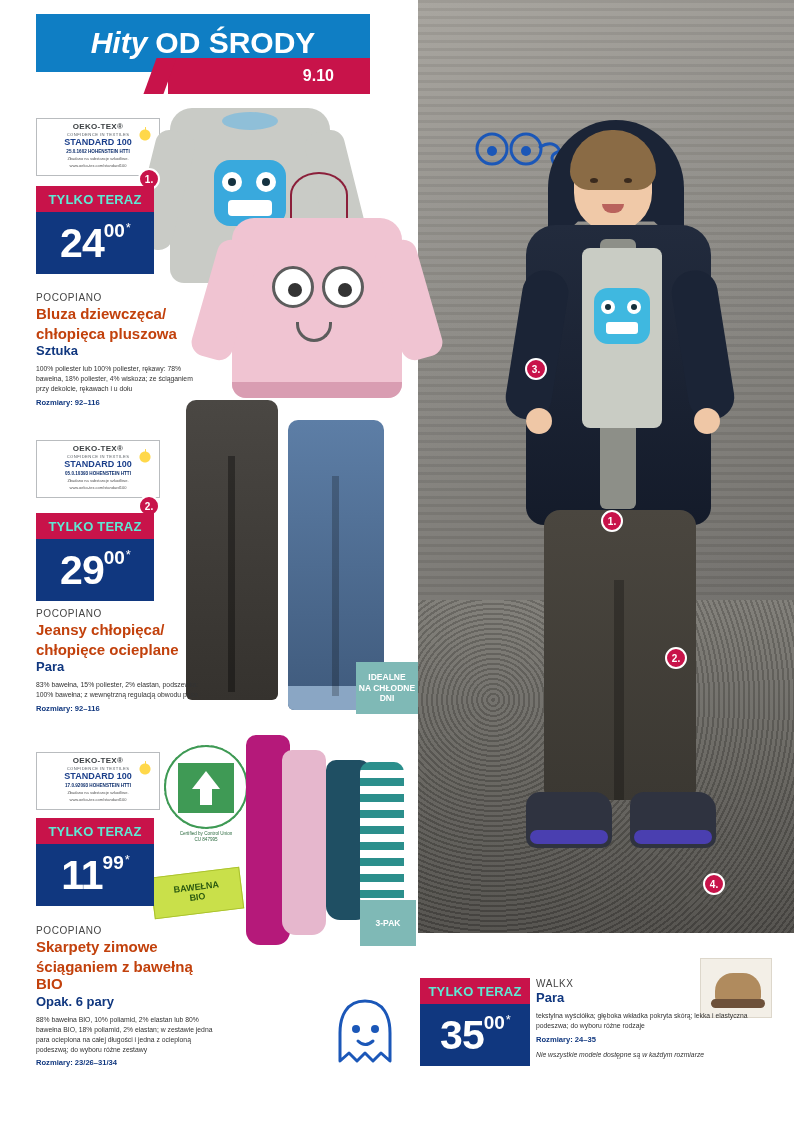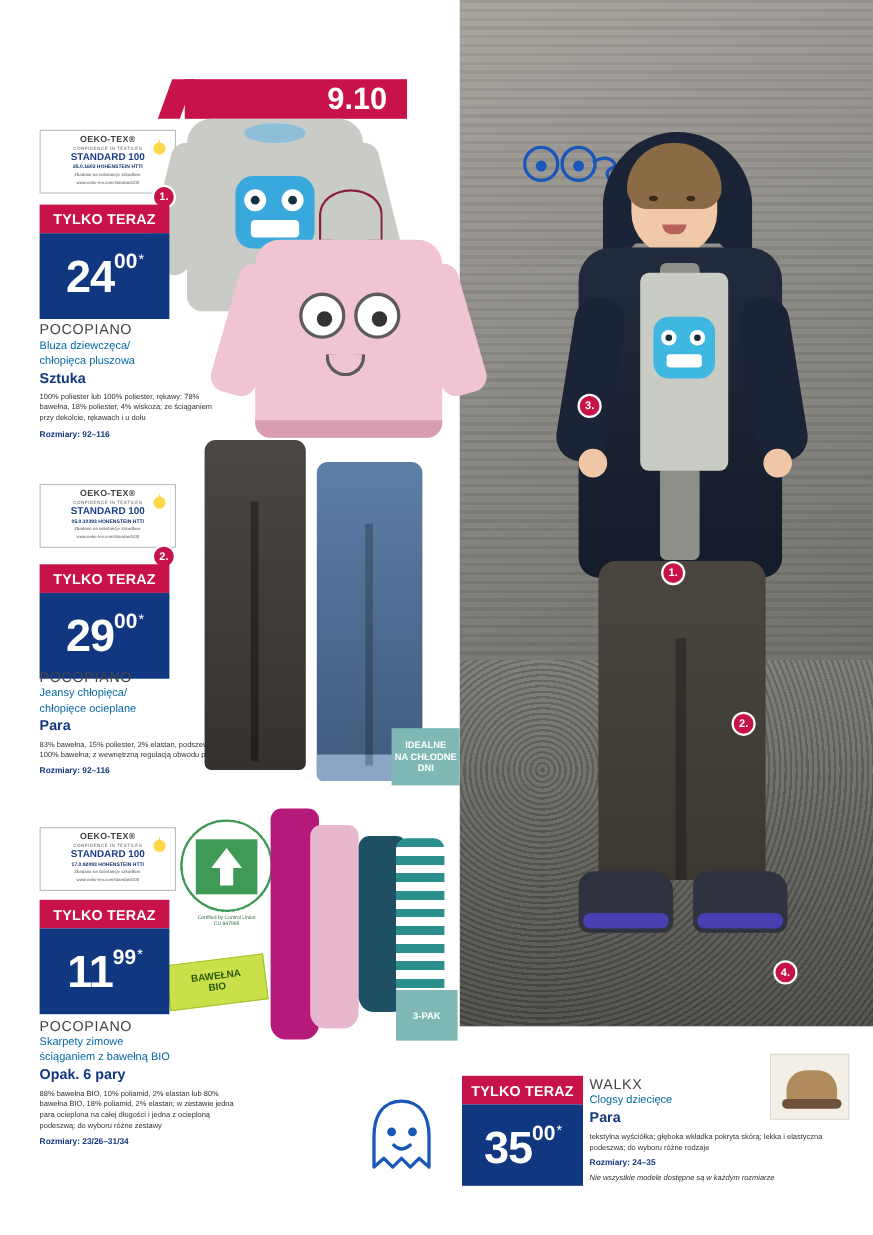--- a/index.html
+++ b/index.html
@@ -109,23 +109,23 @@
   
   .hity-wrap { position:absolute; left:36px; top:14px; width:334px; height:88px; }
   .hity-blue {
     position:absolute; left:0; top:0; width:334px; height:58px;
     background:#0f7ec4;
     display:flex; align-items:center; justify-content:center; gap:8px;
   }
   .hity-blue .it { font-style:italic; font-weight:bold; font-size:30px; color:#fff; }
   .hity-blue .nm { font-weight:bold; font-size:30px; color:#fff; }
   .hity-red {
-    position:absolute; left:132px; top:58px; width:202px; height:36px;
-    background:#c8134a; color:#fff; font-weight:bold; font-size:28px;
-    display:flex; align-items:center; justify-content:flex-end; padding-right:18px;
+    position:absolute; left:132px; top:44px; width:202px; height:36px;
+    background:#c8134a; color:#fff; font-weight:bold; font-size:16px;
+    display:flex; align-items:center; justify-content:flex-end; padding-right:36px;
     border-radius:0 0 0 0;
   }
   .hity-red:before{
     content:""; position:absolute; left:-18px; top:0; width:20px; height:36px;
     background:#c8134a; transform: skewX(-20deg);
   }
 
   
   .oeko {
     position:absolute; width:124px; height:58px; border:1px solid #b9bcbf; background:#fff;
@@ -139,34 +139,34 @@
   .oeko .sun{
     position:absolute; right:6px; top:8px; width:16px; height:16px; border-radius:50%;
     background:
       radial-gradient(circle at 50% 50%, #ffd84a 0 5px, rgba(255,255,255,0) 6px),
       conic-gradient(#ffd84a 0 6deg, transparent 6deg 18deg);
   }
 
   
   .pricebox { position:absolute; width:118px; }
   .pricebox .tag {
-    background:#c8134a; color:#ffffff; font-weight:bold; font-size:13px;
+    background:#c8134a; color:#5eead4; font-weight:bold; font-size:13px;
     text-align:center; padding:6px 0 5px 0; letter-spacing:0.2px;
   }
   .pricebox .val {
-    background:#10377f; color:#fff; height:78px; position:relative;
+    background:#10377f; color:#fff; height:62px; position:relative;
     display:flex; align-items:center; justify-content:center;
   }
   .pricebox .big { font-size:41px; font-weight:bold; line-height:1; letter-spacing:-1px;}
   .pricebox .cents { font-size:19px; font-weight:bold; vertical-align:top; position:relative; top:-12px; }
   .pricebox .star { font-size:13px; position:relative; top:-16px; left:1px;}
 
   
-  .brand { font-size:13px; color:#444; letter-spacing:0.6px; }
-  .pname { font-size:10px; font-weight:normal; color:#0369a1; line-height:1.18; margin-top:2px;}
+  .brand { font-size:10px; color:#444; letter-spacing:0.6px; }
+  .pname { font-size:15px; font-weight:bold; color:#c2410c; line-height:1.18; margin-top:2px;}
   .punit { font-size:13px; font-weight:bold; color:#10377f; margin-top:1px;}
   .pdesc { font-size:6.8px; color:#333; line-height:1.45; margin-top:6px; }
   .psize { font-size:7.6px; font-weight:bold; color:#10377f; margin-top:4px;}
 
   
   .numdot {
     position:absolute; width:22px; height:22px; border-radius:50%;
     background:#c8134a; color:#fff; font-size:10px; font-weight:bold;
     display:flex; align-items:center; justify-content:center;
     border:2px solid #fff;
@@ -316,20 +316,24 @@
     </div>
 
     <div class="numdot" style="left:107px; top:358px;">3.</div>
     <div class="numdot" style="left:183px; top:510px;">1.</div>
     <div class="numdot" style="left:247px; top:647px;">2.</div>
     <div class="numdot" style="left:285px; top:873px;">4.</div>
   </div>
 
 
   <div class="hity-wrap">
+    <div class="hity-blue">
+      <span class="it">Hity</span>
+      <span class="nm">OD ŚRODY</span>
+    </div>
     <div class="hity-red">9.10</div>
   </div>
 
   <div class="oeko" style="left:36px; top:118px;">
     <div class="sun"></div>
     <div class="t1">OEKO-TEX®</div>
     <div class="t2">CONFIDENCE IN TEXTILES</div>
     <div class="t3">STANDARD 100</div>
     <div class="t4">25.0.1602 HOHENSTEIN HTTI</div>
     <div class="t5">Zbadano na substancje szkodliwe.</div>
@@ -487,21 +491,20 @@
     </div>
   </div>
 
   <div class="shoe-img">
     <div class="body"></div>
       <div class="sole"></div>
   </div>
 
   <div style="position:absolute; left:536px; top:978px; width:224px;">
     <div class="brand">WALKX</div>
-    <div class="pname">Clogsy dziecięce</div>
     <div class="punit">Para</div>
     <div class="pdesc">tekstylna wyściółka; głęboka wkładka pokryta skórą; lekka i elastyczna podeszwa; do wyboru różne rodzaje</div>
     <div class="psize">Rozmiary: 24–35</div>
     <div class="pdesc" style="font-style:italic;">Nie wszystkie modele dostępne są w każdym rozmiarze</div>
   </div>
 
   <div class="footer">
     
     
     

